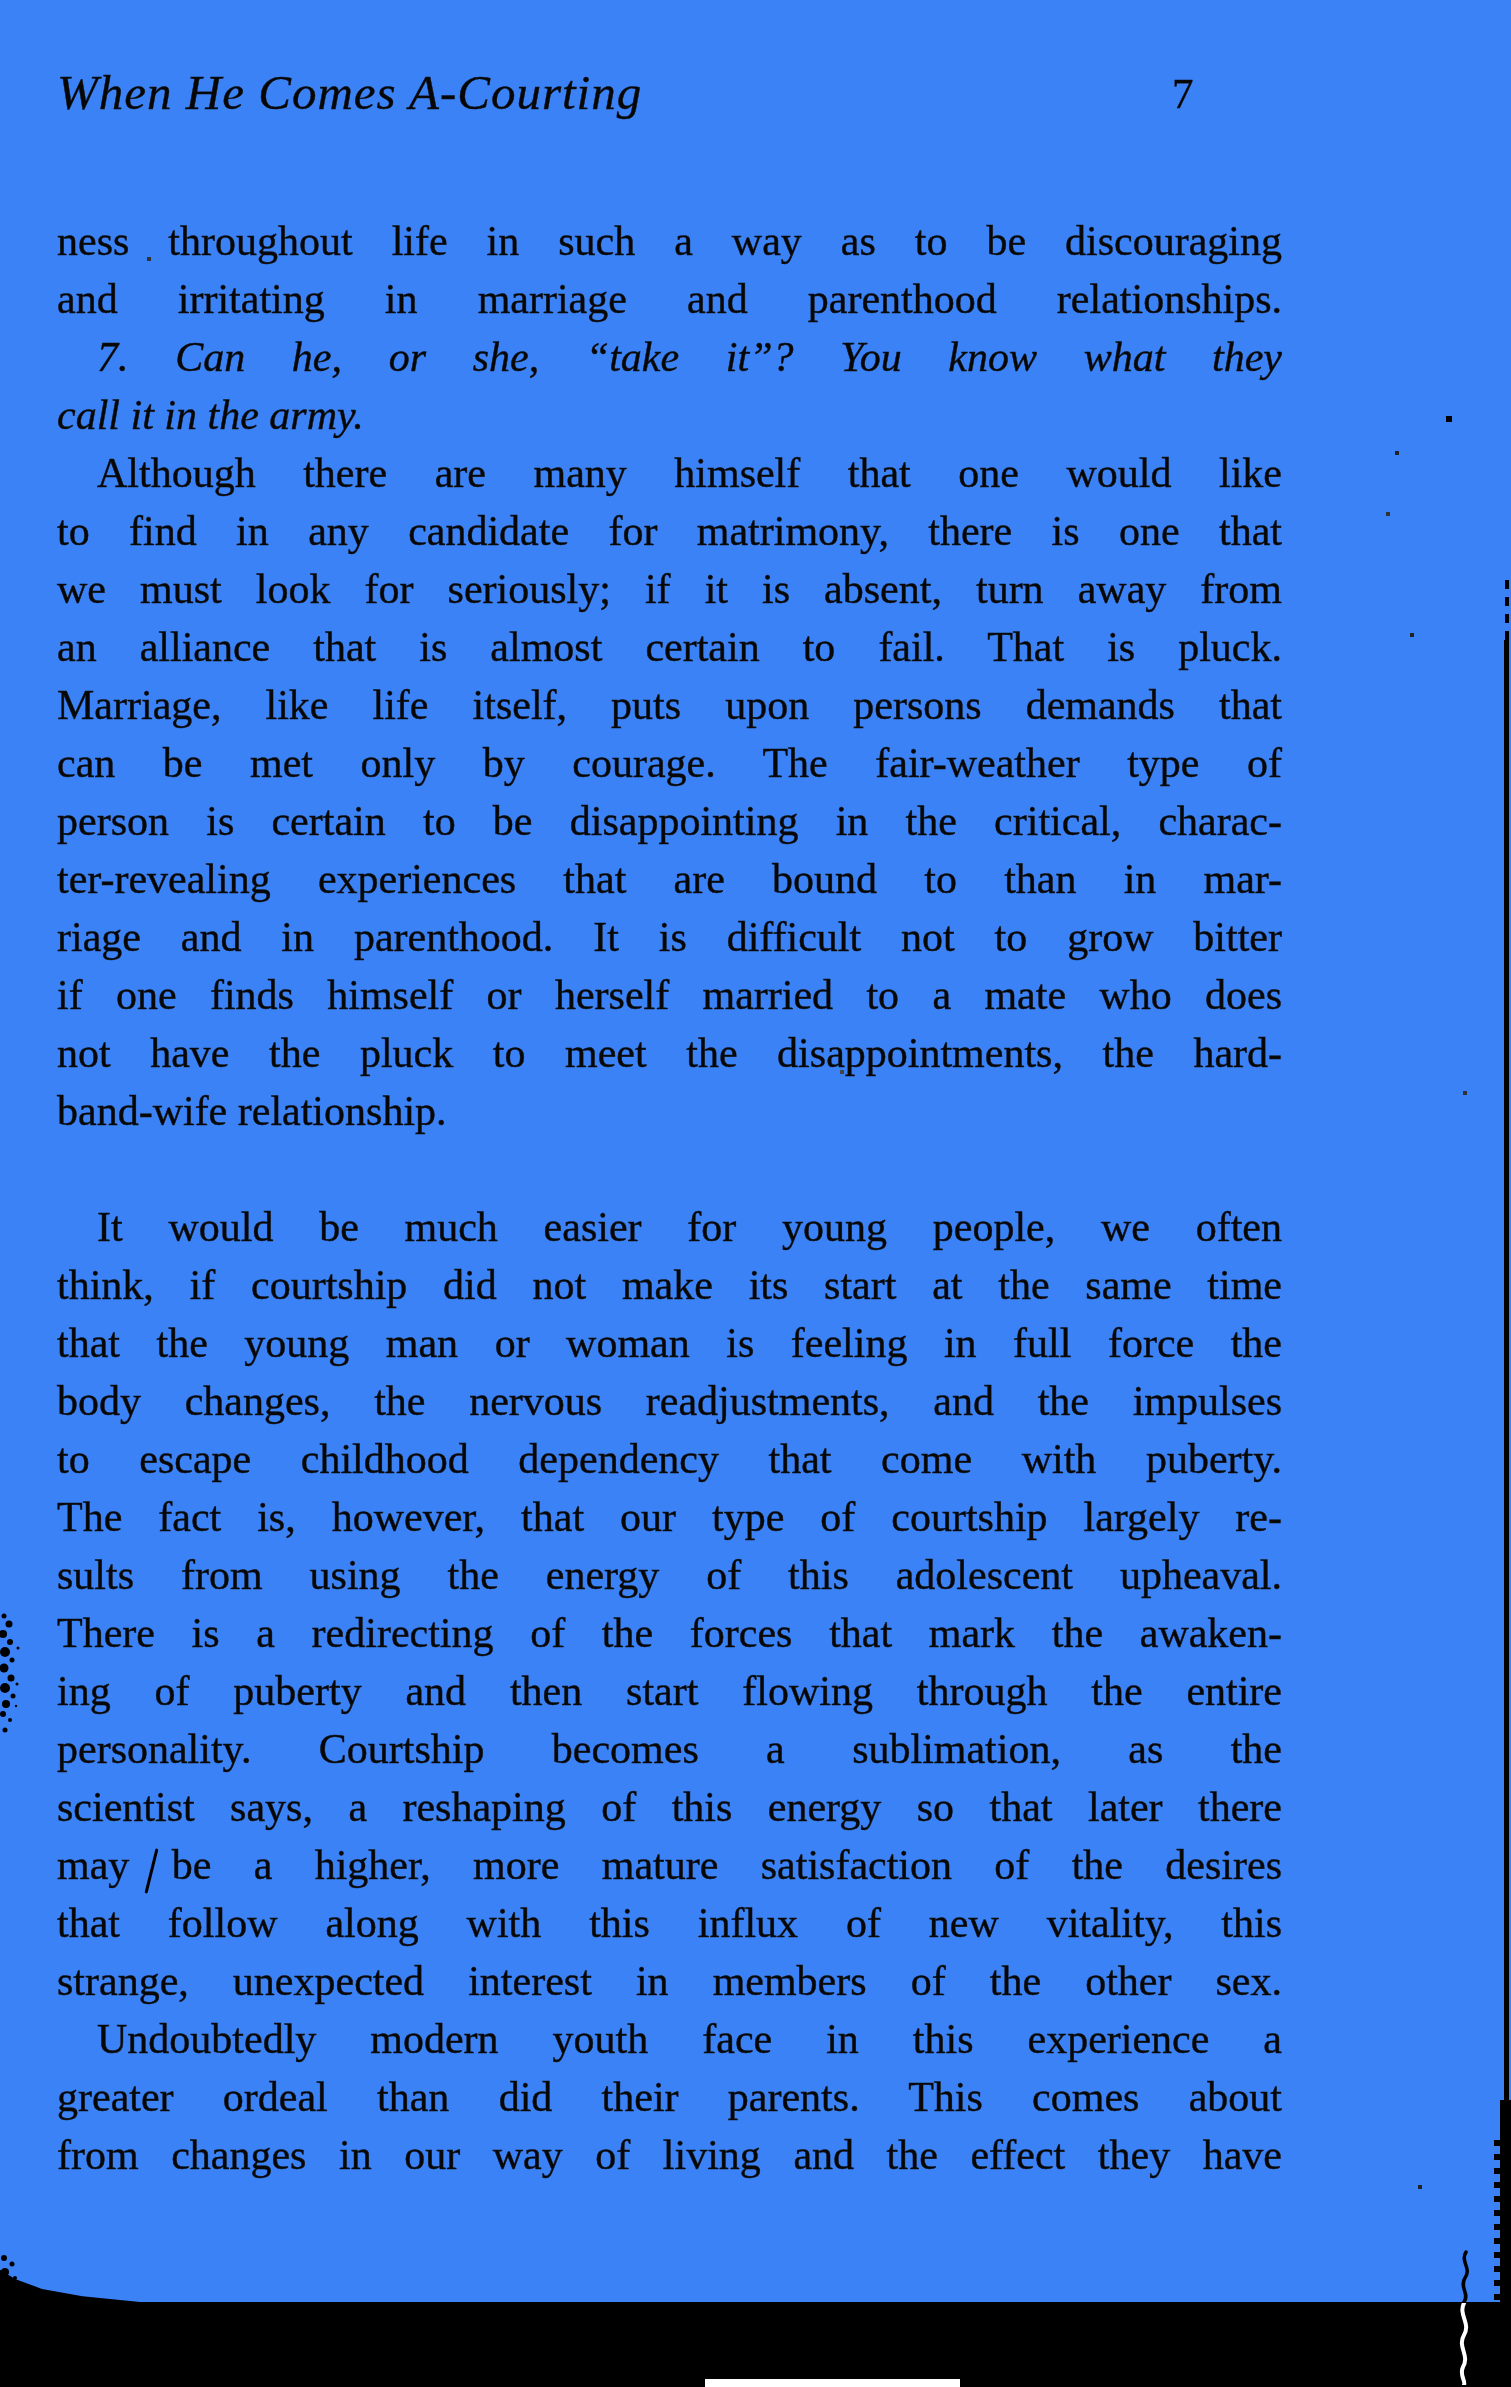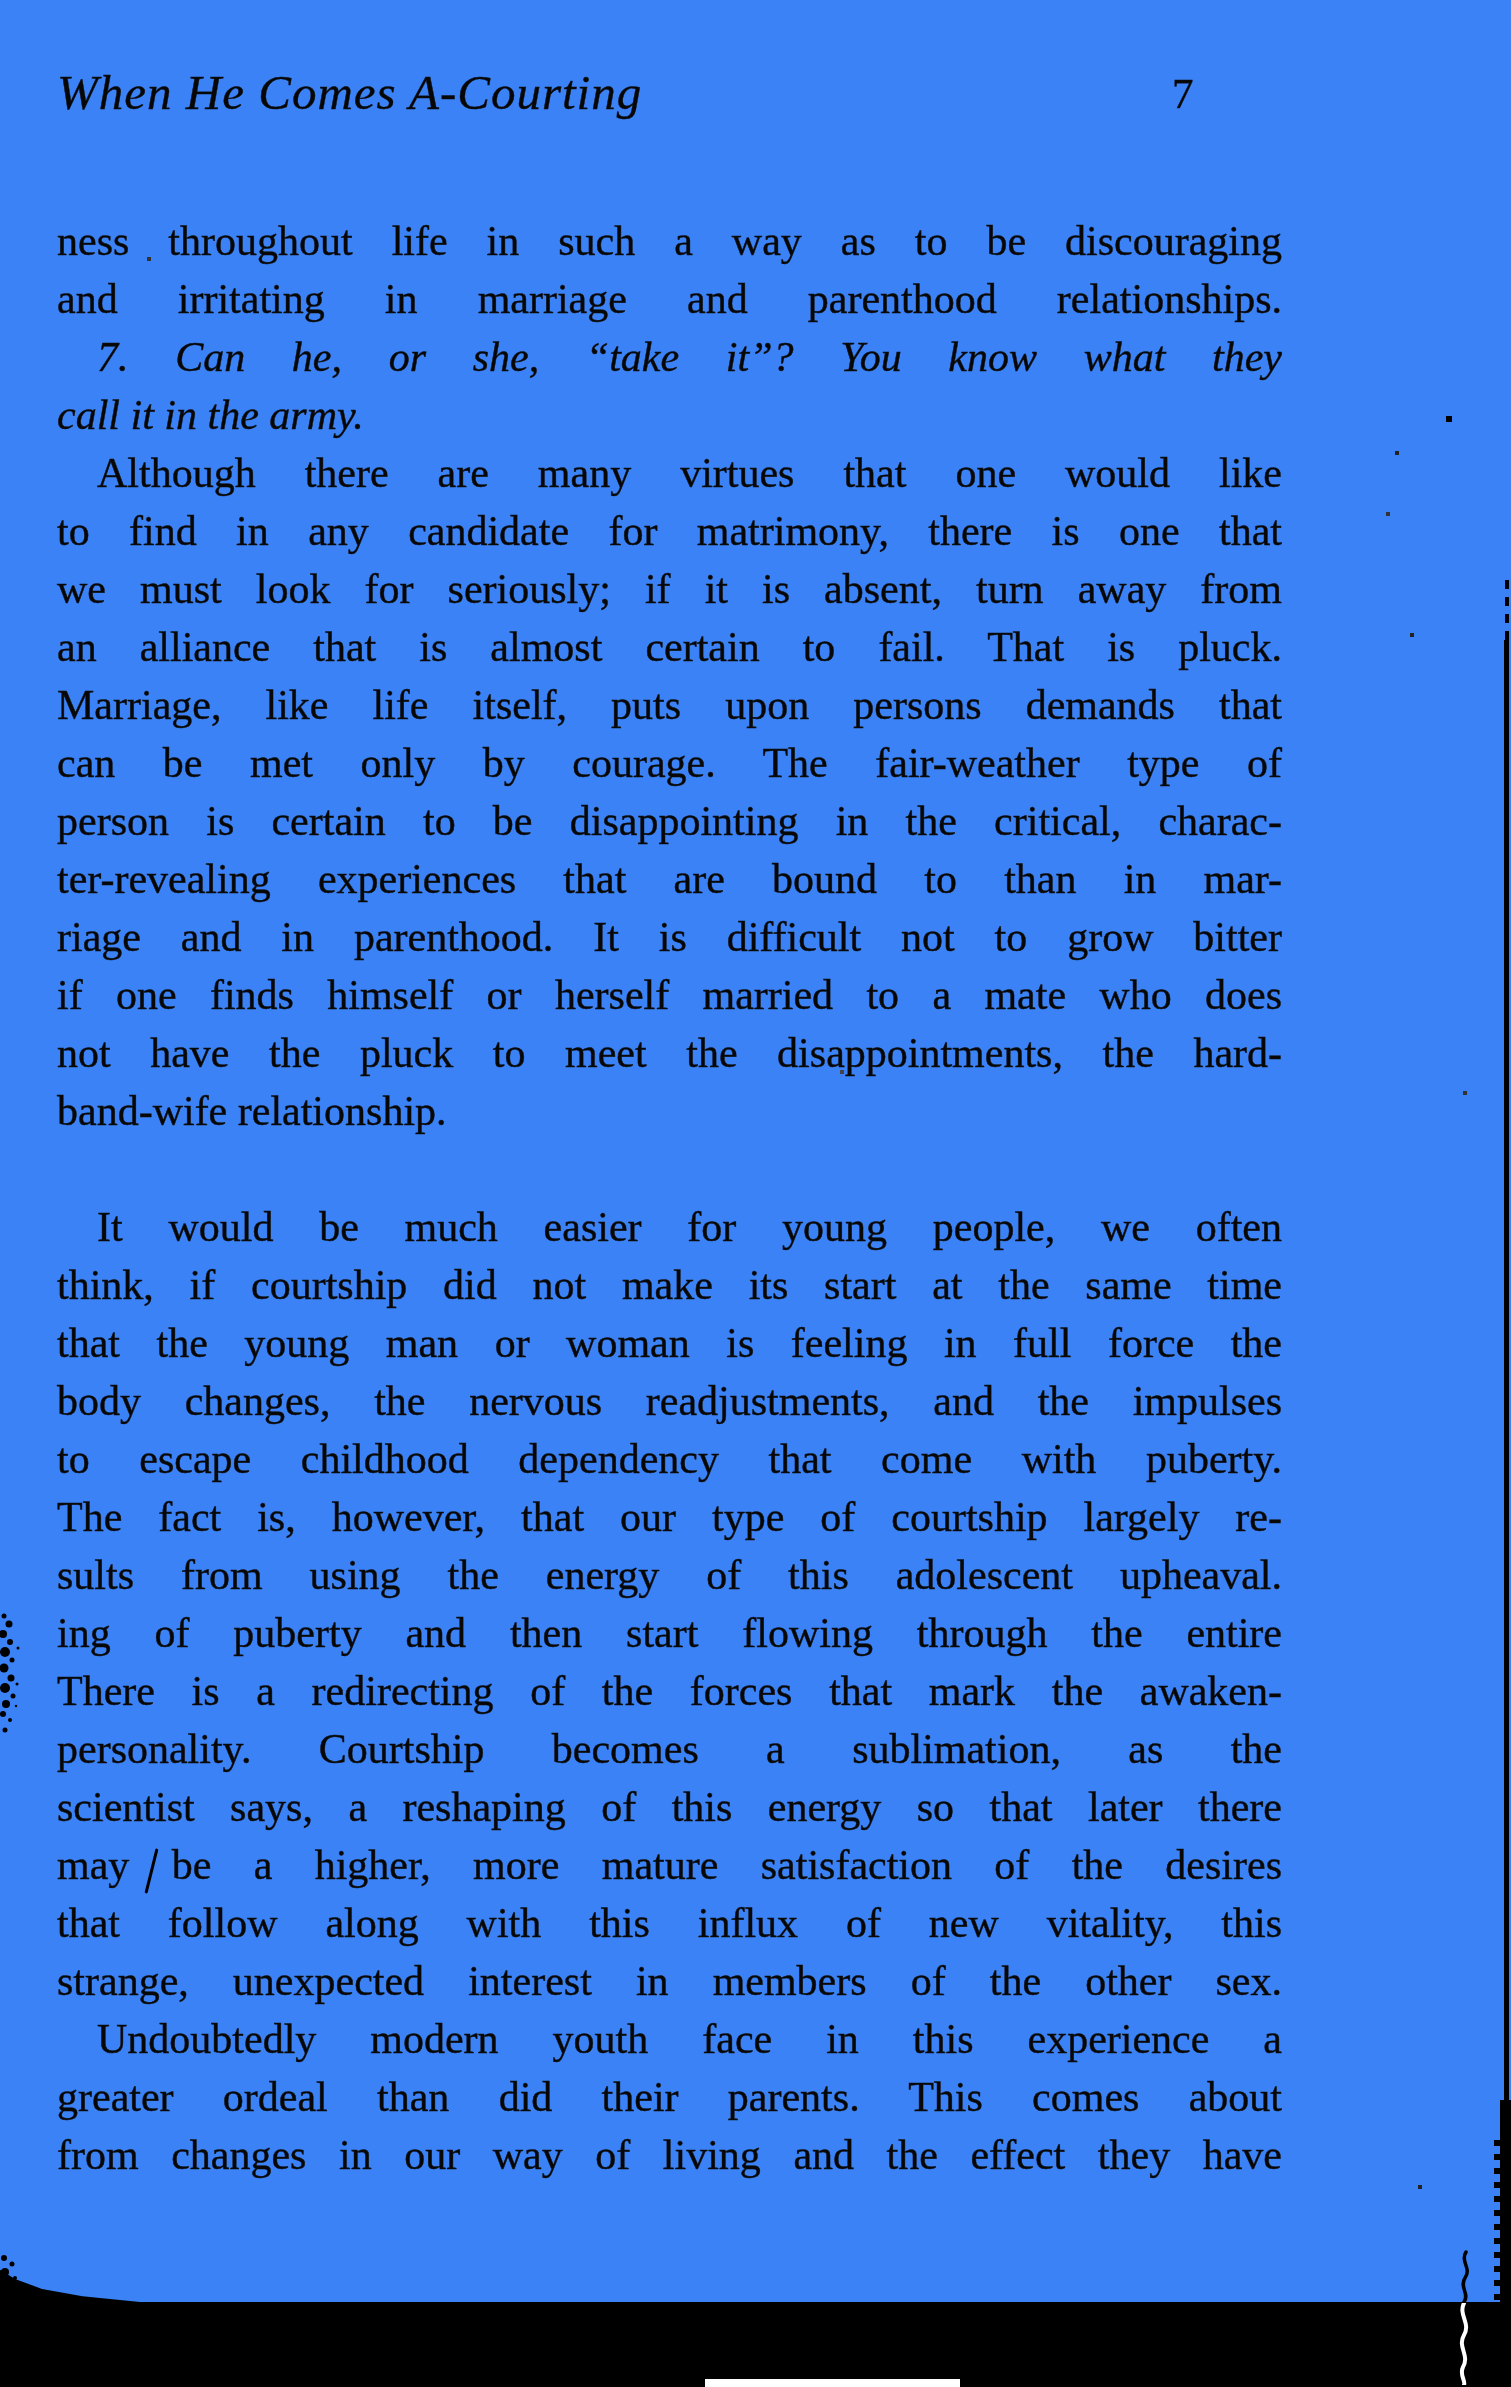--- a/index.html
+++ b/index.html
@@ -124,21 +124,21 @@
       <div class="line">ness throughout life in such a way as to be discouraging</div>
       <div class="line">and irritating in marriage and parenthood relationships.</div>
     </div>
 
     <div>
       <div class="line italic indent">7.  Can he, or she, “take it”?  You know what they</div>
       <div class="line italic last">call it in the army.</div>
     </div>
 
     <div>
-      <div class="line indent">Although there are many virtues that one would like</div>
+      <div class="line indent">Although there are many himself that one would like</div>
       <div class="line">to find in any candidate for matrimony, there is one that</div>
       <div class="line">we must look for seriously; if it is absent, turn away from</div>
       <div class="line">an alliance that is almost certain to fail.  That is pluck.</div>
       <div class="line">Marriage, like life itself, puts upon persons demands that</div>
       <div class="line">can be met only by courage.  The fair-weather type of</div>
       <div class="line">person is certain to be disappointing in the critical, charac-</div>
       <div class="line">ter-revealing experiences that are bound to than in mar-</div>
       <div class="line">riage and in parenthood.  It is difficult not to grow bitter</div>
       <div class="line">if one finds himself or herself married to a mate who does</div>
       <div class="line">not have the pluck to meet the disappointments, the hard-</div>
@@ -148,22 +148,22 @@
     <div class="section-gap"></div>
 
     <div>
       <div class="line indent">It would be much easier for young people, we often</div>
       <div class="line">think, if courtship did not make its start at the same time</div>
       <div class="line">that the young man or woman is feeling in full force the</div>
       <div class="line">body changes, the nervous readjustments, and the impulses</div>
       <div class="line">to escape childhood dependency that come with puberty.</div>
       <div class="line">The fact is, however, that our type of courtship largely re-</div>
       <div class="line">sults from using the energy of this adolescent upheaval.</div>
+      <div class="line">There is a redirecting of the forces that mark the awaken-</div>
       <div class="line">ing of puberty and then start flowing through the entire</div>
-      <div class="line">There is a redirecting of the forces that mark the awaken-</div>
       <div class="line">personality.  Courtship becomes a sublimation, as the</div>
       <div class="line">scientist says, a reshaping of this energy so that later there</div>
       <div class="line">may be a higher, more mature satisfaction of the desires</div>
       <div class="line">that follow along with this influx of new vitality, this</div>
       <div class="line">strange, unexpected interest in members of the other sex.</div>
     </div>
 
     <div>
       <div class="line indent">Undoubtedly modern youth face in this experience a</div>
       <div class="line">greater ordeal than did their parents.  This comes about</div>

